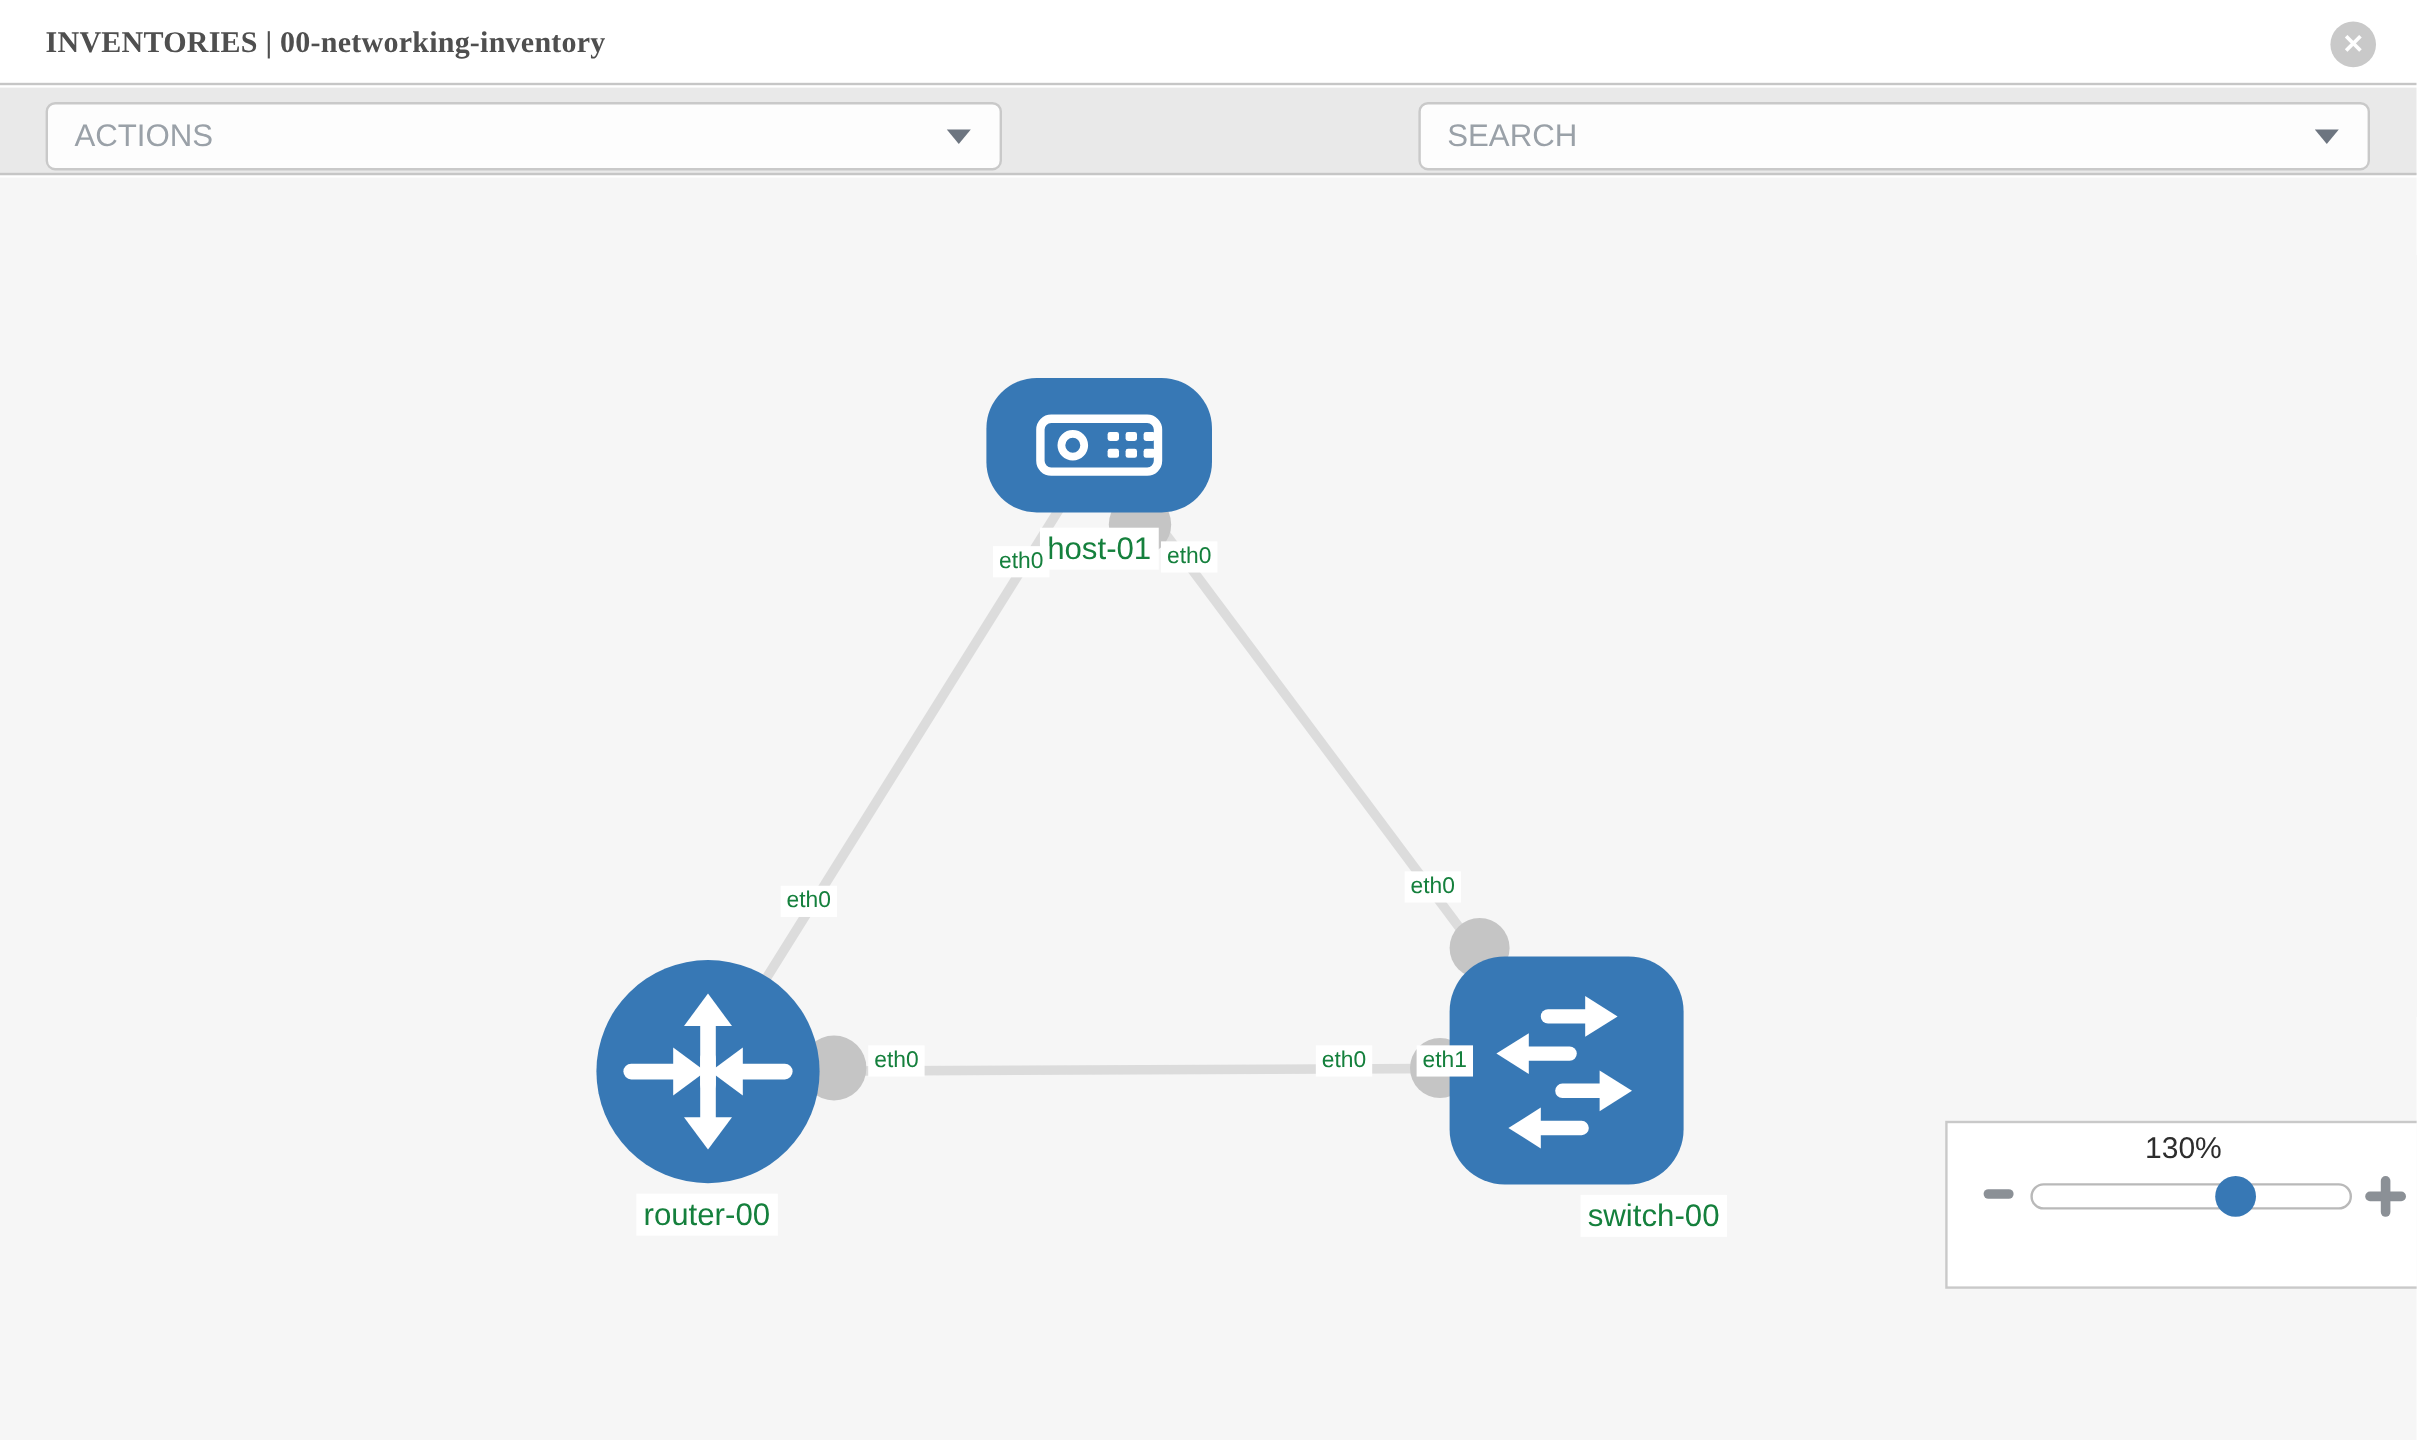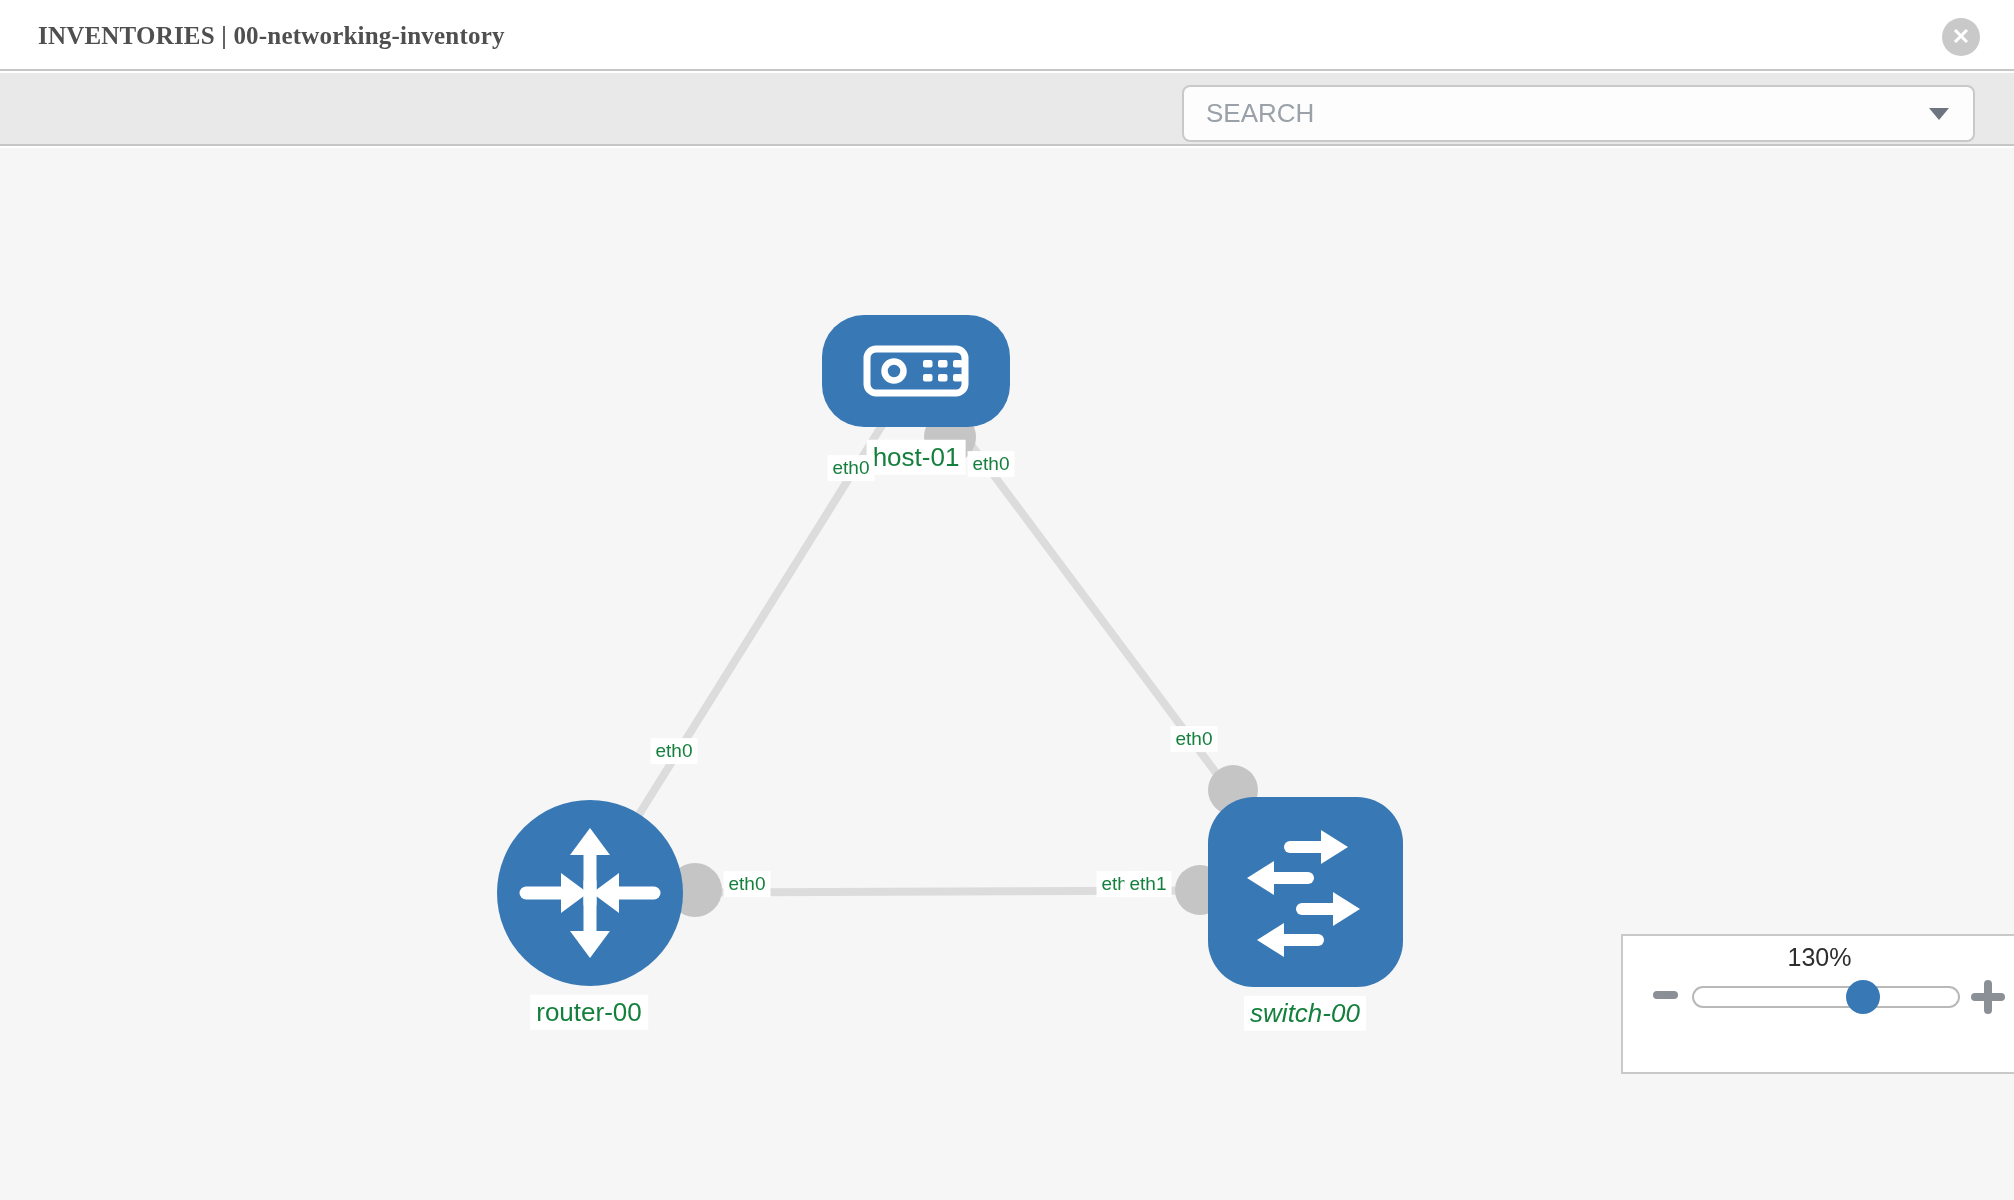--- a/index.html
+++ b/index.html
@@ -88,20 +88,24 @@
 <div class="page">
 
   <div class="hdr">
     <div class="hdr-title">INVENTORIES | 00-networking-inventory</div>
     <div class="close-btn">
       <span>✕</span>
     </div>
   </div>
 
   <div class="toolbar">
+    <div class="dropdown dd-actions">
+      <span>ACTIONS</span>
+      <span class="caret"></span>
+    </div>
 
     <button class="tool-ico ico-wrench">
       <svg width="38" height="38" viewBox="0 0 512 512">
         <path fill="#878d95" d="M507.73 109.1c-2.24-9.03-13.54-12.09-20.12-5.51l-74.36 74.36-67.88-11.31-11.31-67.88 74.36-74.36c6.62-6.62 3.43-17.9-5.66-20.16-47.38-11.74-99.55.91-136.58 37.93-39.64 39.64-50.55 97.1-34.05 147.2L18.74 402.76c-24.99 24.99-24.99 65.51 0 90.5 24.99 24.99 65.51 24.99 90.5 0l213.21-213.21c50.12 16.71 107.47 5.68 147.37-34.22 37.07-37.07 49.7-89.32 37.91-136.73zM64 472c-13.25 0-24-10.75-24-24 0-13.26 10.75-24 24-24s24 10.74 24 24c0 13.25-10.75 24-24 24z"></path>
       </svg>
     </button>
 
     <button class="tool-ico ico-key">
       <svg width="36" height="36" viewBox="0 0 512 512">
         <g transform="translate(512,0) scale(-1,1)">
@@ -166,29 +170,29 @@
           <line x1="94" y1="112" x2="132" y2="112"></line>
           <polygon points="152,112 125,95 125,129" stroke="none"></polygon>
           <line x1="110" y1="143" x2="70" y2="143"></line>
           <polygon points="49,143 76,126 76,160" stroke="none"></polygon>
         </g>
       </svg>
     </div>
 
     <div class="chip node-chip" style="left:916px;  top:309px;">host-01</div>
     <div class="chip node-chip" style="left:589px;  top:864px;">router-00</div>
-    <div class="chip node-chip" style="left:1305px; top:865px;font-style:italic;">switch-00</div>
+    <div class="chip node-chip" style="left:1378px; top:865px;">switch-00</div>
 
     <div class="chip if-chip" style="left:851px;  top:320px;">eth0</div>
     <div class="chip if-chip" style="left:991px;  top:316px;">eth0</div>
     <div class="chip if-chip" style="left:674px;  top:603px;">eth0</div>
     <div class="chip if-chip" style="left:1194px; top:591px;">eth0</div>
     <div class="chip if-chip" style="left:747px;  top:736px;">eth0</div>
     <div class="chip if-chip" style="left:1120px; top:736px;">eth0</div>
-    <div class="chip if-chip" style="left:1148px; top:736px;">eth1</div>
+    <div class="chip if-chip" style="left:1204px; top:736px;">eth1</div>
   </div>
 
   <div class="zoom-panel">
     <div class="zoom-level">130%</div>
     <div class="zoom-minus"></div>
     <div class="slider-track"></div>
     <div class="slider-thumb"></div>
     <div class="zoom-plus">
         <span class="h"></span>
         <span class="v"></span>

